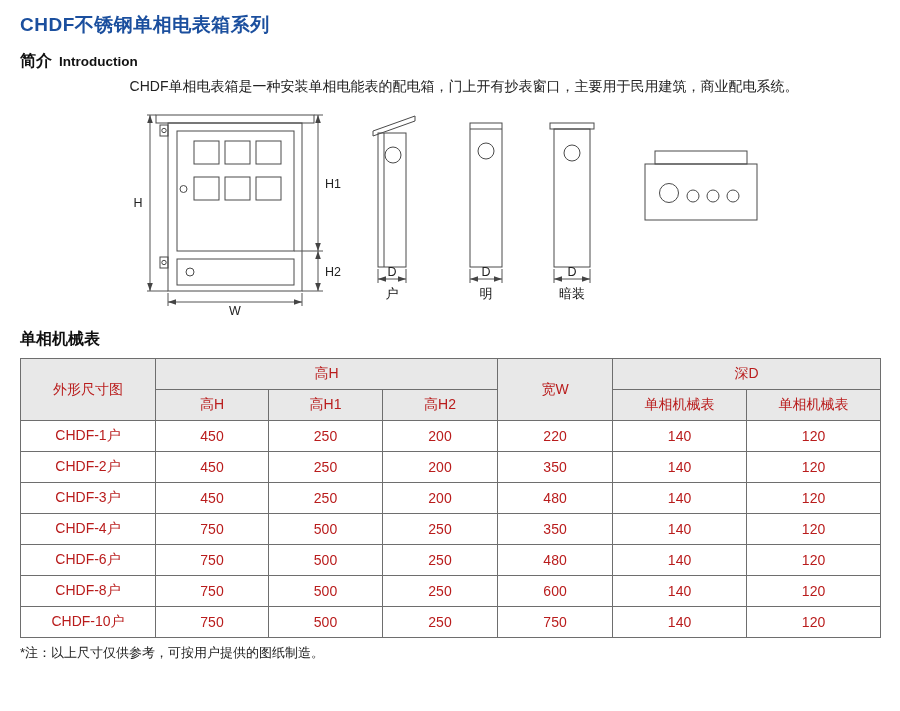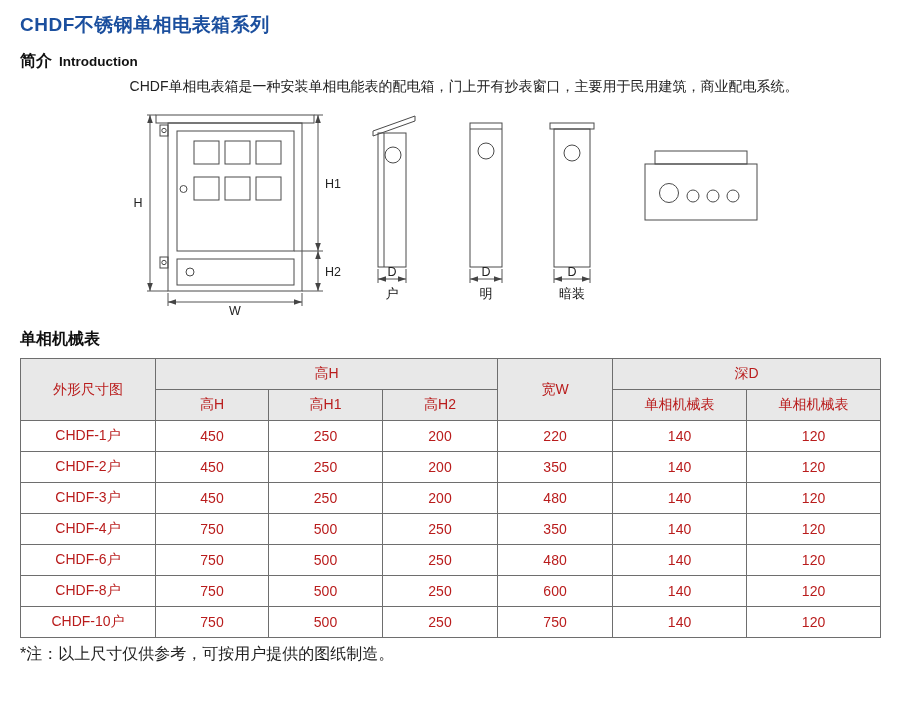--- a/index.html
+++ b/index.html
@@ -46,21 +46,21 @@
     text-align: center;
     vertical-align: middle;
     font-size: 14px;
     font-weight: normal;
     height: 31px;
     padding: 0 4px;
     color: #b91c1c;
   }
   table.spec thead th { background: #e8e8e8; }
 
-  .note { font-size: 16px; margin-top: 6px; color: #222; }
+  .note { font-size: 13px; margin-top: 6px; color: #222; }
 </style>
 </head>
 <body>
 
 <div class="page">
 
   <div class="title">CHDF不锈钢单相电表箱系列</div>
 
   <div class="sec-heading">
     <span class="zh">简介</span>

